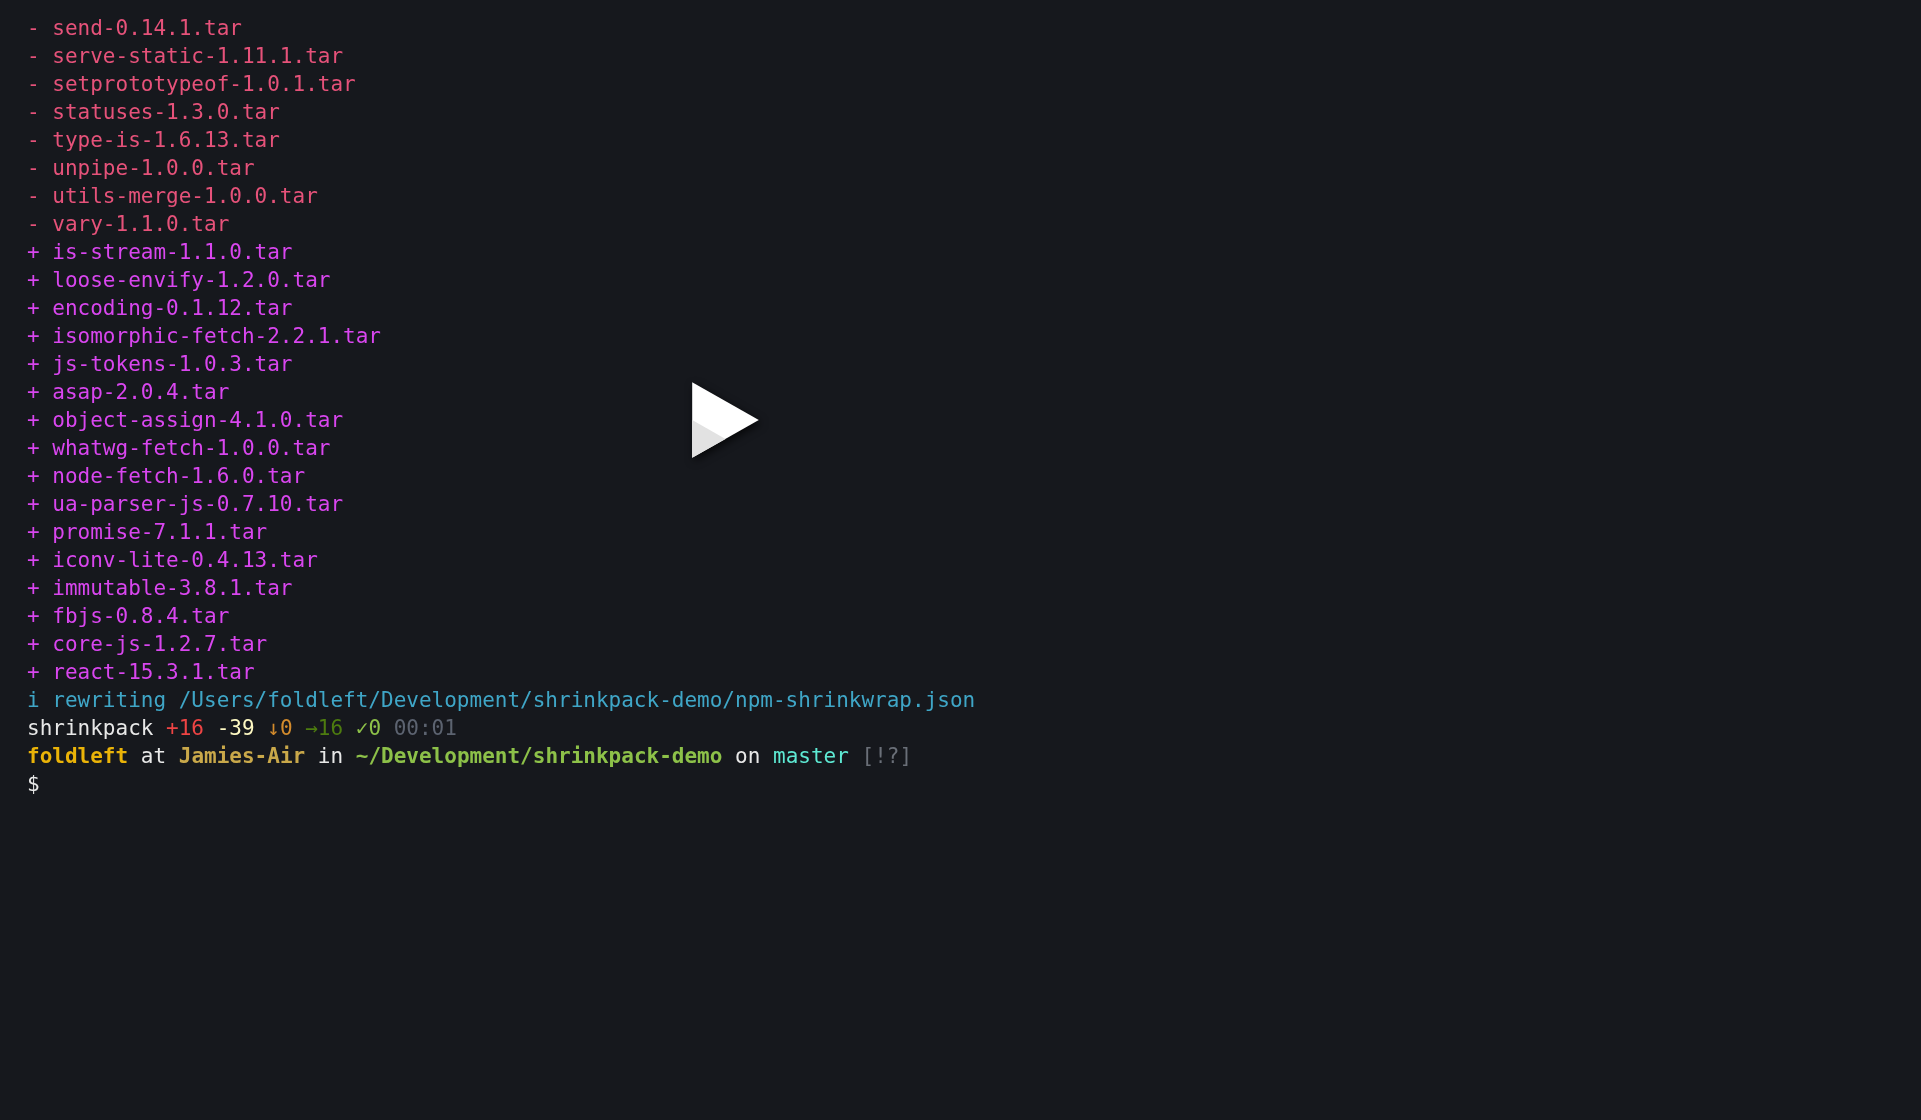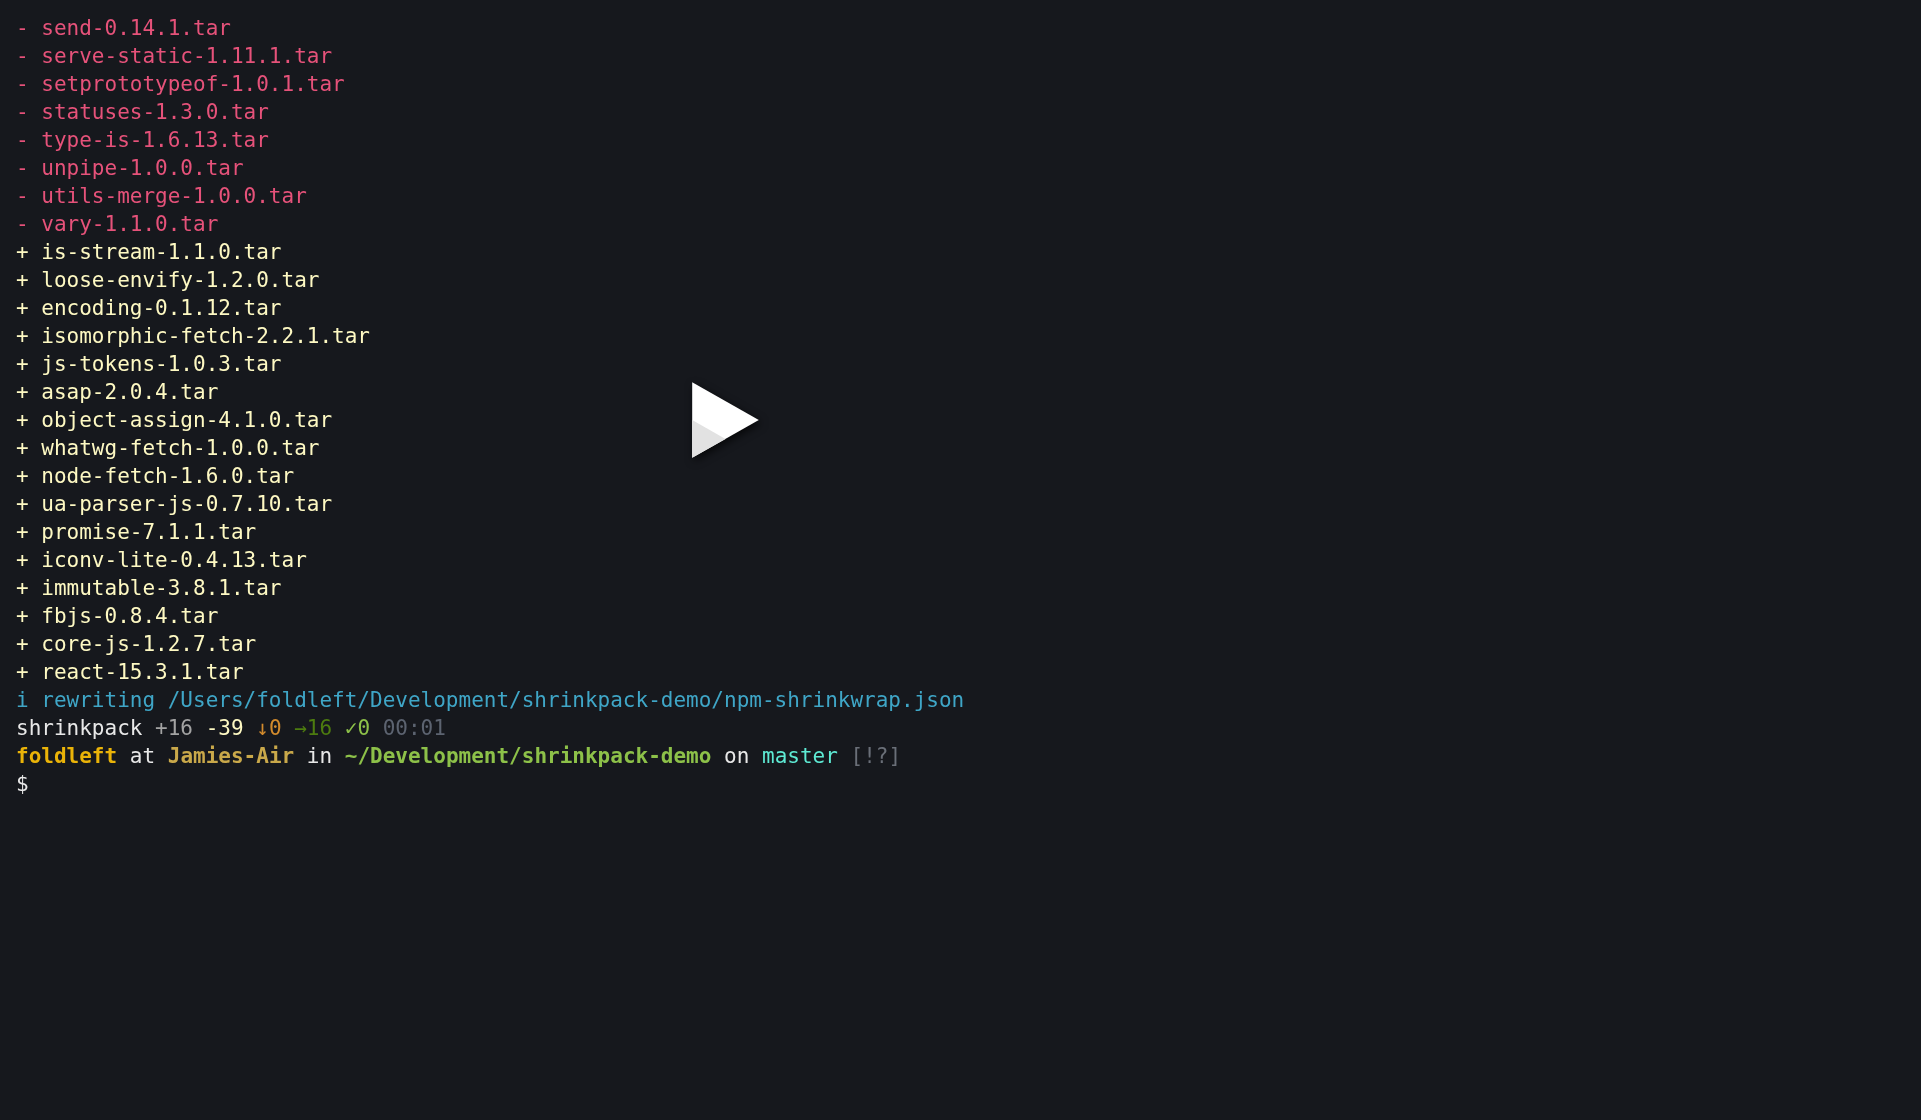--- a/index.html
+++ b/index.html
@@ -9,28 +9,29 @@
     background: #16181d;
     font-family: "Menlo", "Monaco", "Consolas", monospace;
     font-size: 21px;
     line-height: 28px;
     color: #e8e8e8;
     overflow: hidden;
   }
   .terminal {
     padding: 14px 16px;
     white-space: pre;
+    margin-left: 11px;
   }
   .line { display: block; }
   .minus { color: #e6527a; }        
-  .plus  { color: #fef9c3; }        
+  .plus  { color: #d946ef; }        
   .info  { color: #3fa6c7; text-align: right; }        
   .white { color: #e8e8e8; }
   .cmd   { color: #e8e8e8; text-align: center; }
-  .stat-plus  { color: #a3a3a3; }
+  .stat-plus  { color: #ef4444; }
   .stat-minus { color: #fef9c3; }
   .stat-down  { color: #d38b2c; }
   .stat-arrow { color: #4d7c0f; }
   .stat-check { color: #8dc149; }
   .stat-time  { color: #5c6370; text-align: right; }
   .p-user   { color: #eab308; font-weight: bold; }
   .p-at     { color: #e8e8e8; }
   .p-host   { color: #c9a84a; font-weight: bold; text-align: right; }
   .p-path   { color: #8dc149; font-weight: bold; }
   .p-on     { color: #e8e8e8; }

